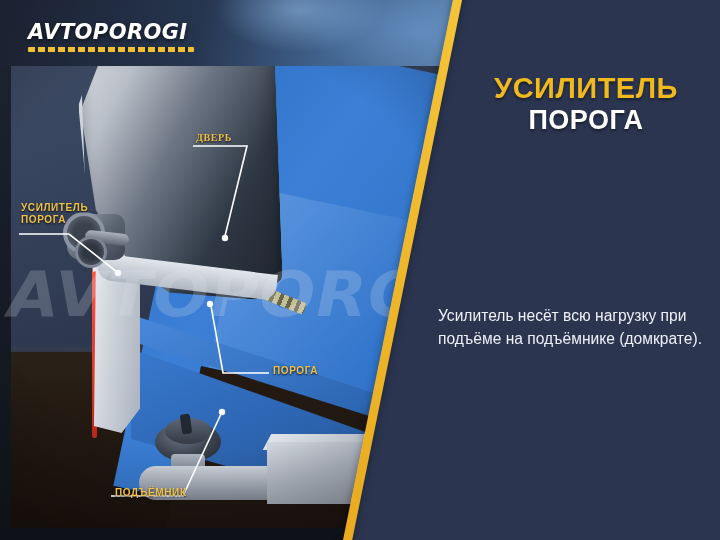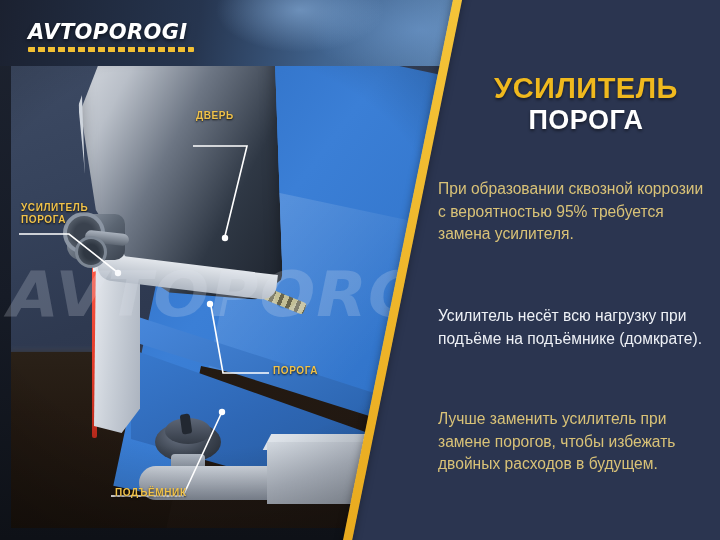--- a/index.html
+++ b/index.html
@@ -339,21 +339,21 @@
         <path d="M8,168 L58,168 L106,206" fill="none" stroke="#ffffff" stroke-width="1.6"></path>
         <circle cx="107" cy="207" r="3.2" fill="#ffffff"></circle>
 
         <path d="M258,307 L212,307 L200,240" fill="none" stroke="#ffffff" stroke-width="1.6"></path>
         <circle cx="199" cy="238" r="3.2" fill="#ffffff"></circle>
 
         <path d="M100,430 L172,430 L210,348" fill="none" stroke="#ffffff" stroke-width="1.6"></path>
         <circle cx="211" cy="346" r="3.2" fill="#ffffff"></circle>
       </svg>
 
-      <div class="callout-text" style="left:185px;top:44px;">ДВЕРЬ</div>
+      <div class="callout-text" style="left:185px;top:66px;font-family:Liberation Serif, serif;">ДВЕРЬ</div>
 
       <div class="callout-text" style="left:10px;top:136px;">УСИЛИТЕЛЬ
 ПОРОГА</div>
 
       <div class="callout-text" style="left:262px;top:299px;">ПОРОГА</div>
 
       <div class="callout-text" style="left:104px;top:421px;">ПОДЪЁМНИК</div>
 
     </div>
   </div>
@@ -368,20 +368,18 @@
     <div id="logo-rule"></div>
   </div>
 
   <div id="text-pane">
 
     <div id="title">
       <div class="title-l1">УСИЛИТЕЛЬ</div>
       <div class="title-l2">ПОРОГА</div>
     </div>
 
-    <div id="p1" class="para gold">При образовании сквозной коррозии с вероятностью 95% требуется замена усилителя.</div>
     <div id="p2" class="para white">Усилитель несёт всю нагрузку при подъёме на подъёмнике (домкрате).</div>
-    <div id="p3" class="para gold">Лучше заменить усилитель при замене порогов, чтобы избежать двойных расходов в будущем.</div>
 
   </div>
 
 
 </div>
 
 </body></html>

